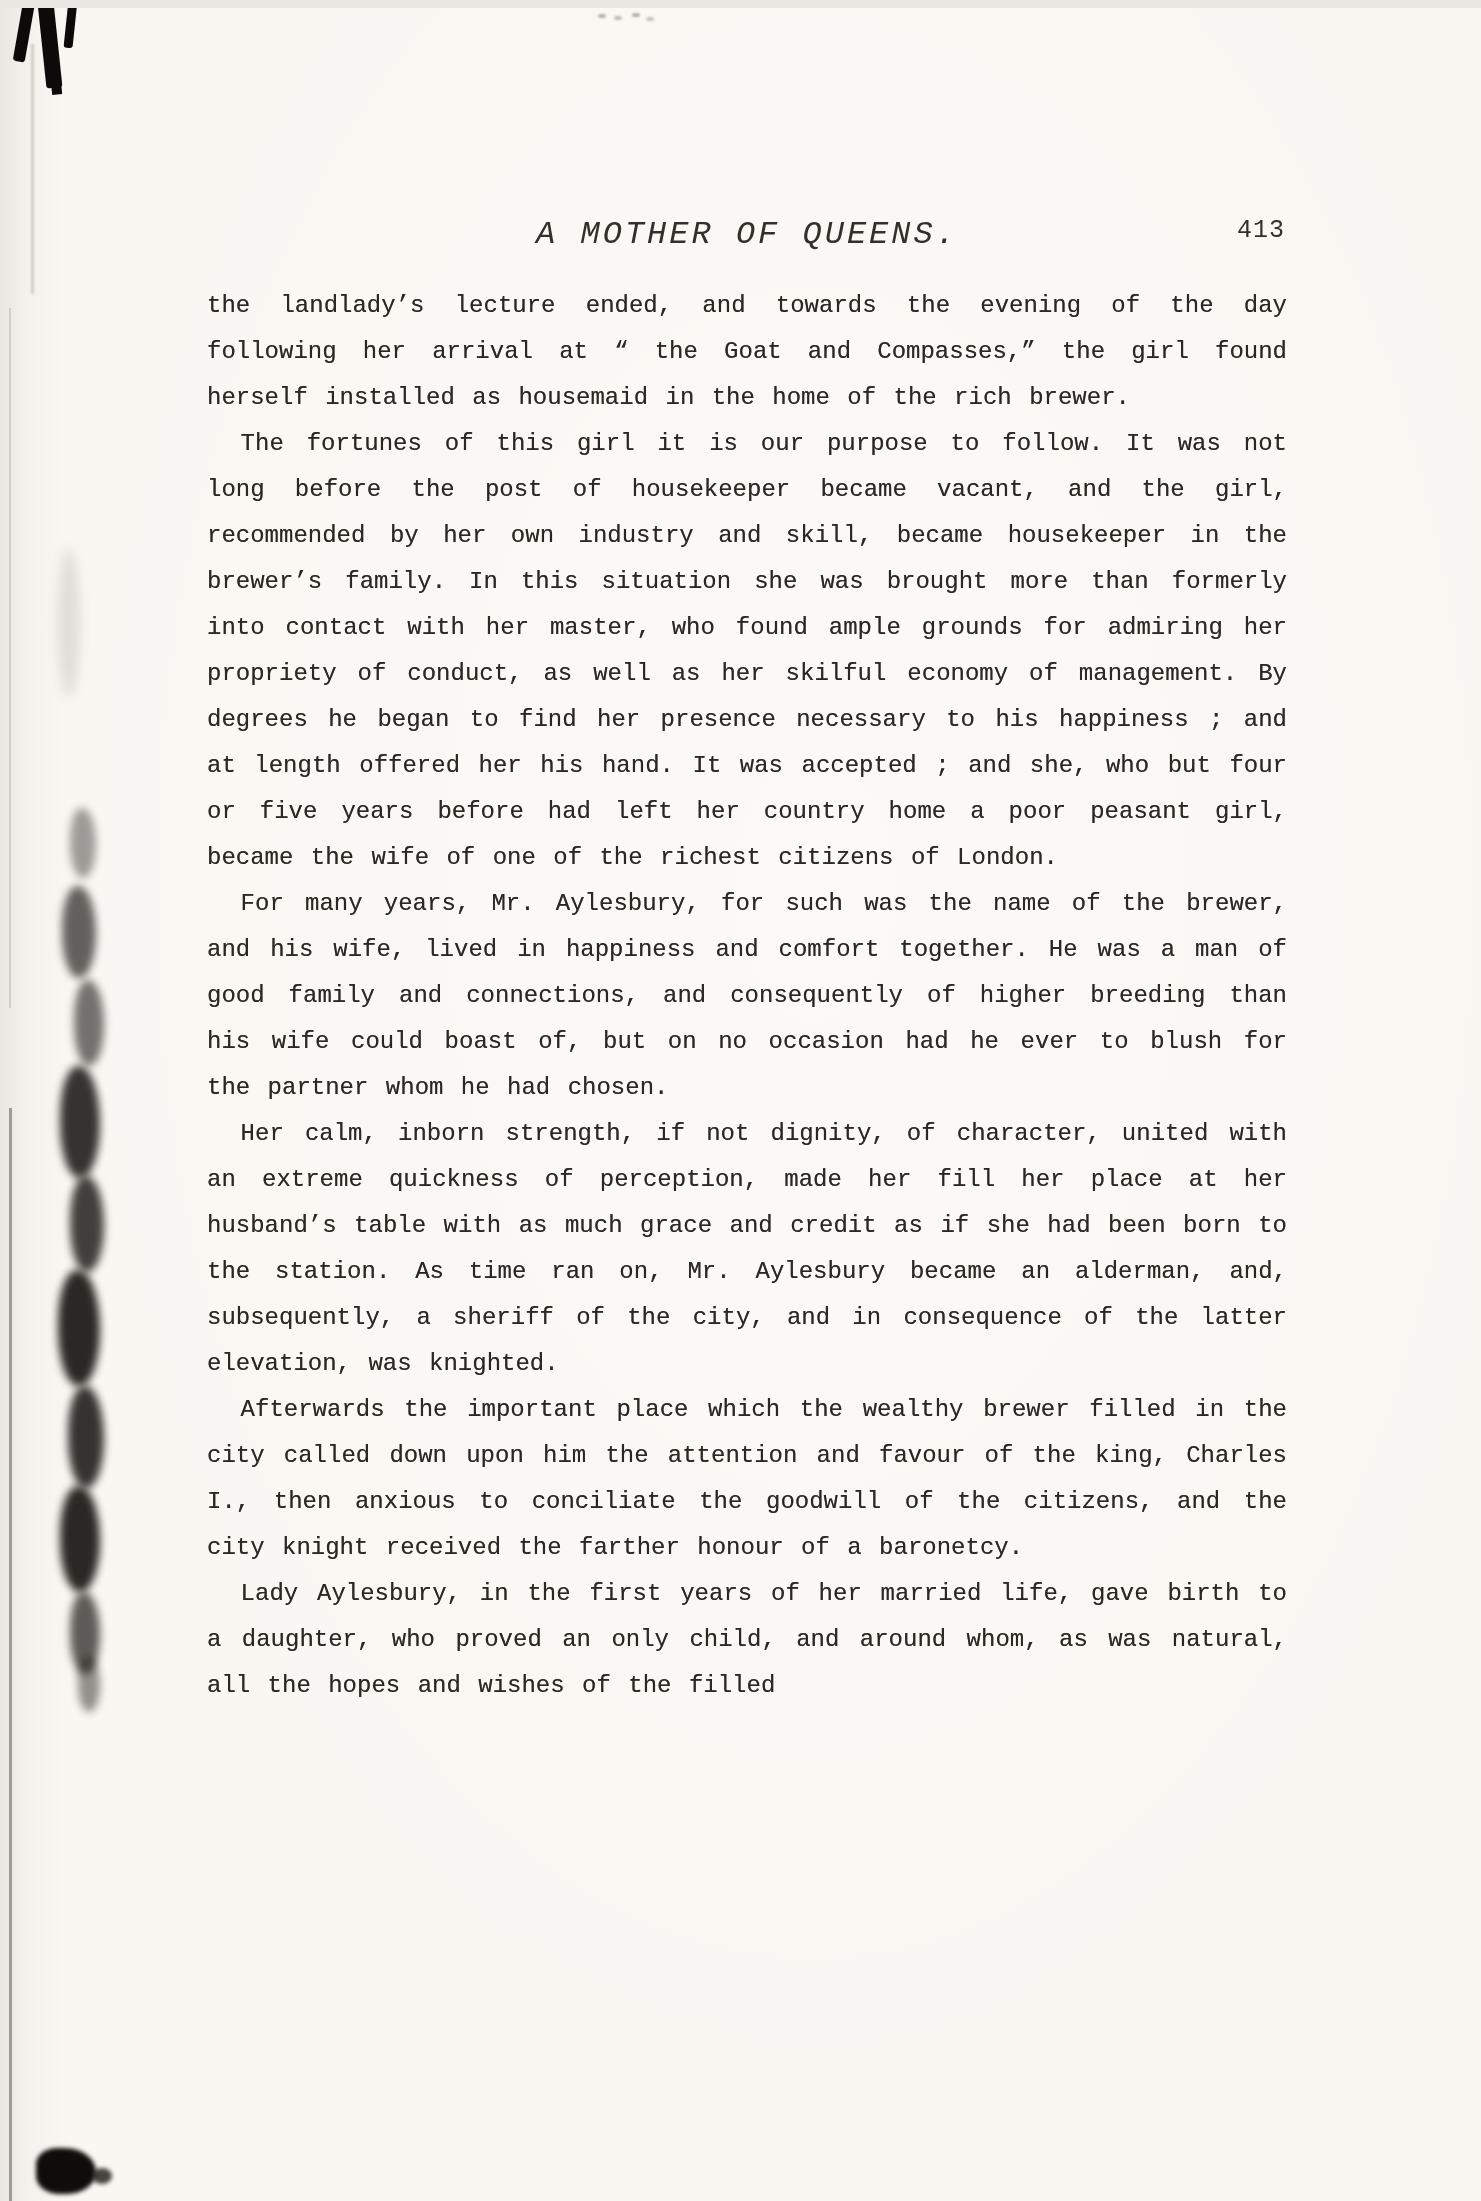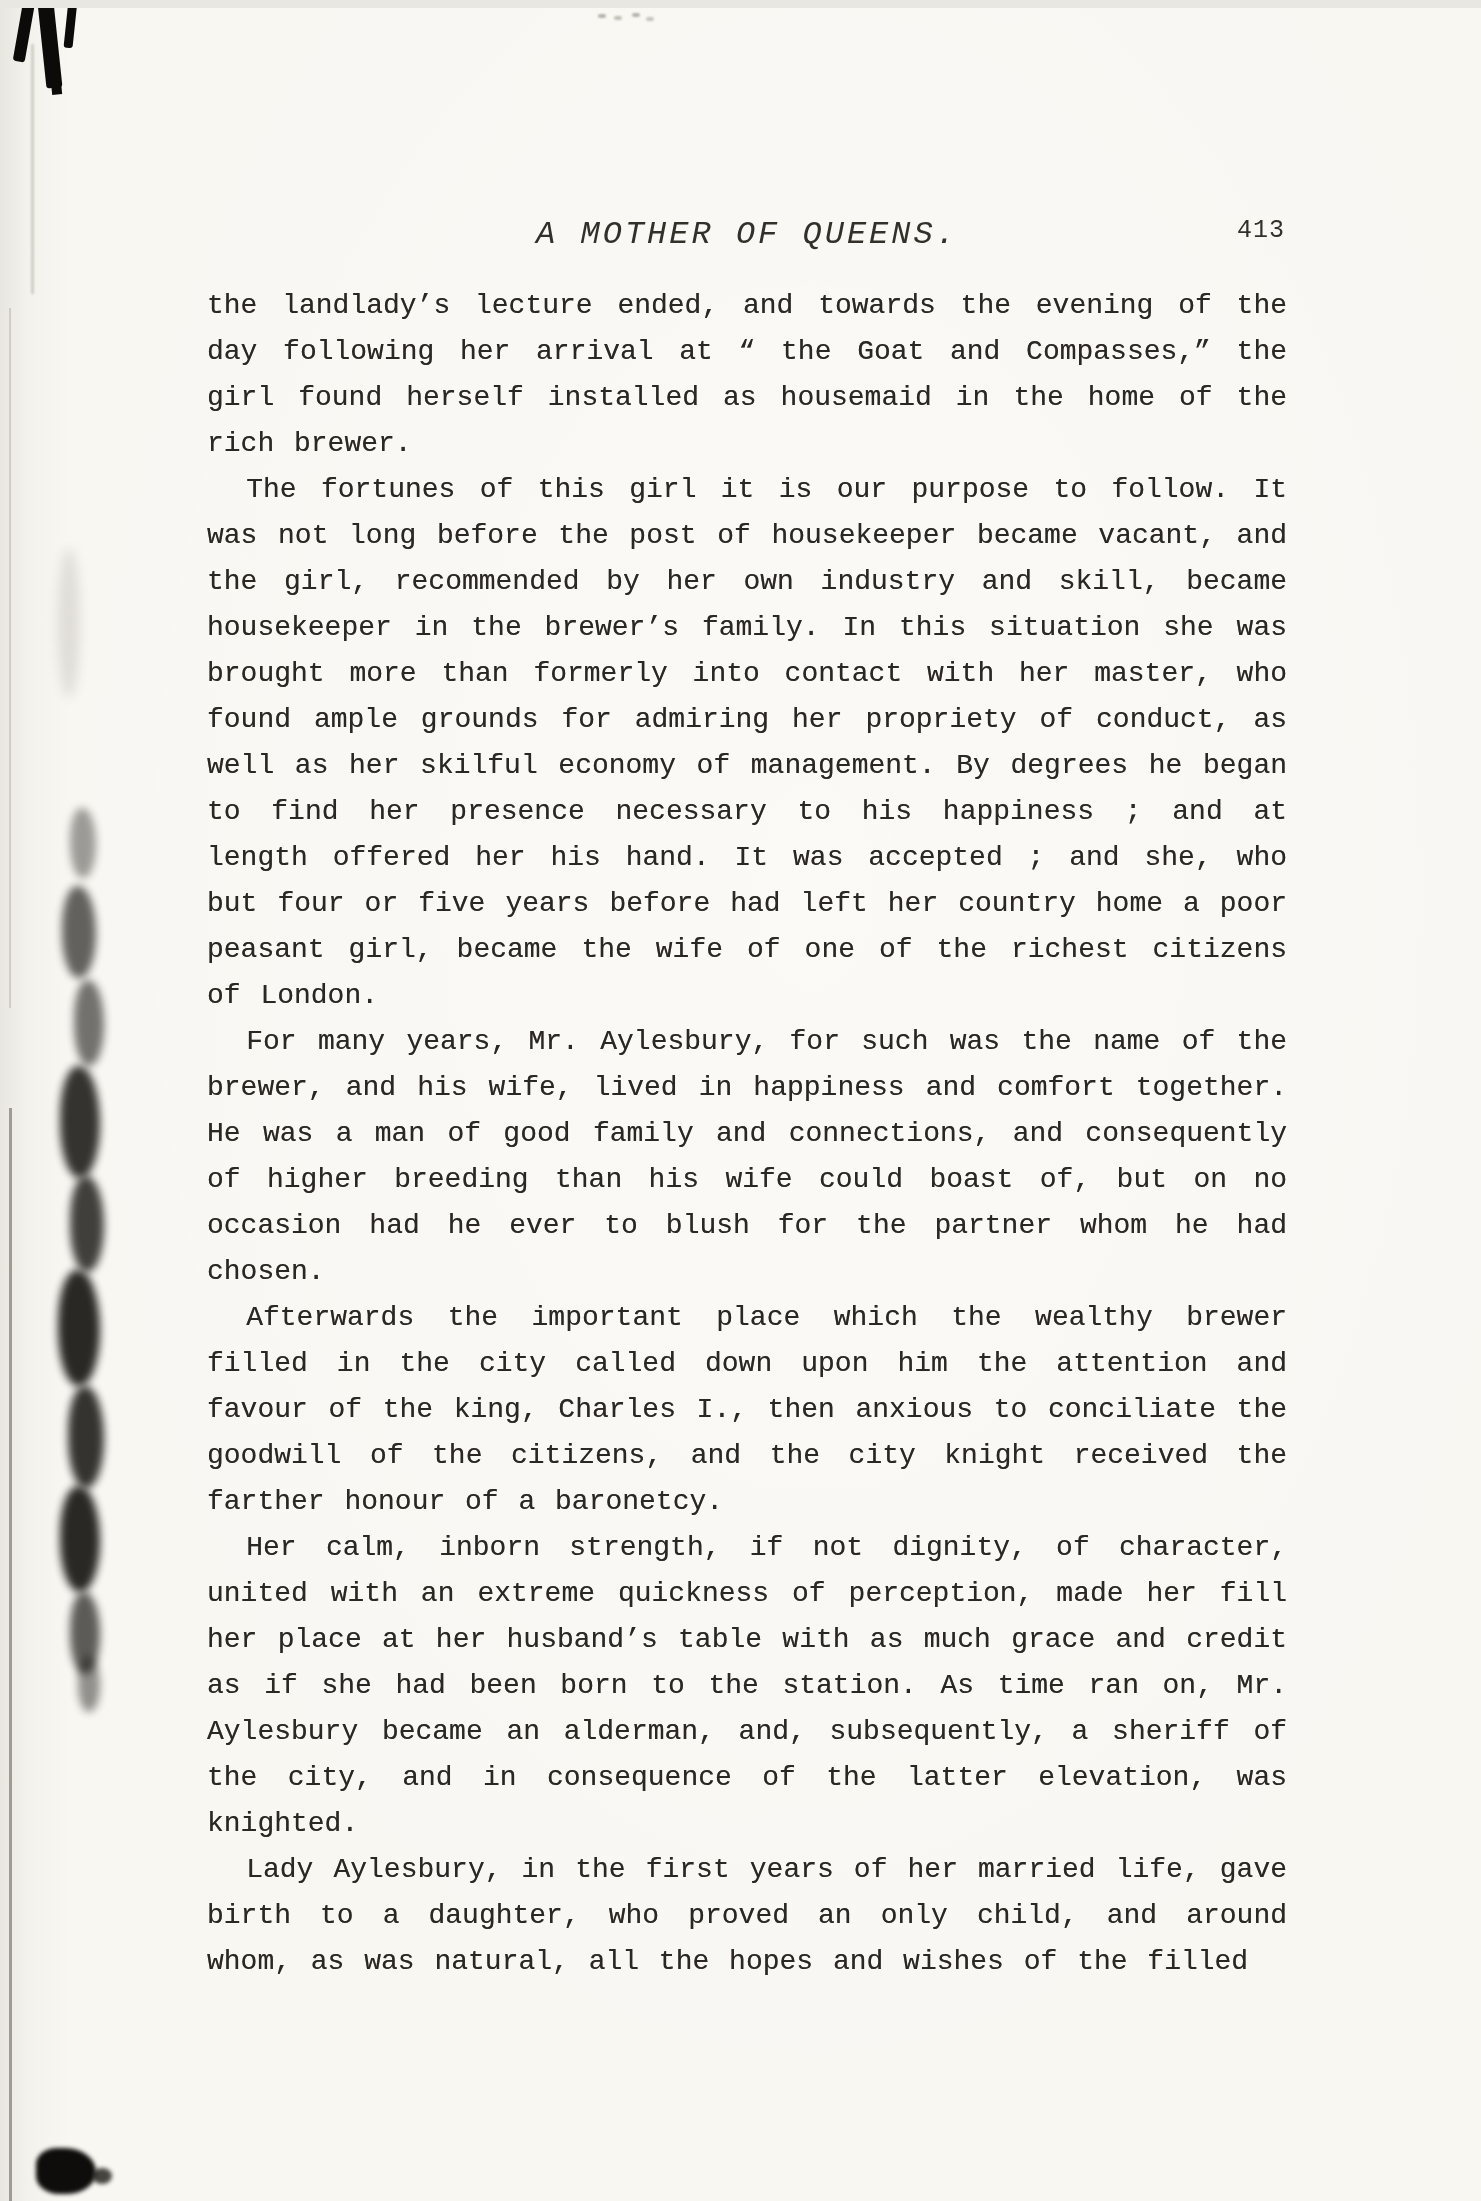--- a/index.html
+++ b/index.html
@@ -34,21 +34,21 @@
     color:#332f29;
   }
   .running-header .pagenum{
     position:absolute;right:2px;top:0;
     font-style:normal;
     letter-spacing:1px;
     font-size:25px;
   }
   .body-copy p{
     margin:0;
-    font-size:28px;
+    font-size:24px;
     line-height:46px;
     text-align:justify;
     text-indent:1.4em;
     word-spacing:3px;
     text-shadow:0 0 0.5px rgba(43,39,34,.55);
   }
   .body-copy p.first{text-indent:0;}
 
   
   .artifact{position:absolute;pointer-events:none;}
@@ -108,19 +108,19 @@
 
   <div class="textblock">
     <div class="running-header">
       <span>A MOTHER OF QUEENS.</span>
       <span class="pagenum">413</span>
     </div>
     <div class="body-copy">
       <p class="first">the landlady’s lecture ended, and towards the evening of the day following her arrival at “ the Goat and Compasses,” the girl found herself installed as housemaid in the home of the rich brewer.</p>
       <p>The fortunes of this girl it is our purpose to follow.  It was not long before the post of housekeeper became vacant, and the girl, recommended by her own industry and skill, became housekeeper in the brewer’s family.  In this situation she was brought more than formerly into contact with her master, who found ample grounds for admiring her propriety of conduct, as well as her skilful economy of management.  By degrees he began to find her presence necessary to his happiness ; and at length offered her his hand.  It was accepted ; and she, who but four or five years before had left her country home a poor peasant girl, became the wife of one of the richest citizens of London.</p>
       <p>For many years, Mr. Aylesbury, for such was the name of the brewer, and his wife, lived in happiness and comfort together. He was a man of good family and connections, and consequently of higher breeding than his wife could boast of, but on no occasion had he ever to blush for the partner whom he had chosen.</p>
+      <p>Her calm, inborn strength, if not dignity, of character, united with an extreme quickness of perception, made her fill her place at her husband’s table with as much grace and credit as if she had been born to the station.  As time ran on, Mr. Aylesbury became an alderman, and, subsequently, a sheriff of the city, and in consequence of the latter elevation, was knighted.</p>
       <p>Afterwards the important place which the wealthy brewer filled in the city called down upon him the attention and favour of the king, Charles I., then anxious to conciliate the goodwill of the citizens, and the city knight received the farther honour of a baronetcy.</p>
-      <p>Her calm, inborn strength, if not dignity, of character, united with an extreme quickness of perception, made her fill her place at her husband’s table with as much grace and credit as if she had been born to the station.  As time ran on, Mr. Aylesbury became an alderman, and, subsequently, a sheriff of the city, and in consequence of the latter elevation, was knighted.</p>
       <p>Lady Aylesbury, in the first years of her married life, gave birth to a daughter, who proved an only child, and around whom, as was natural, all the hopes and wishes of the filled</p>
     </div>
   </div>
 
 </div>
 
 </body></html>

